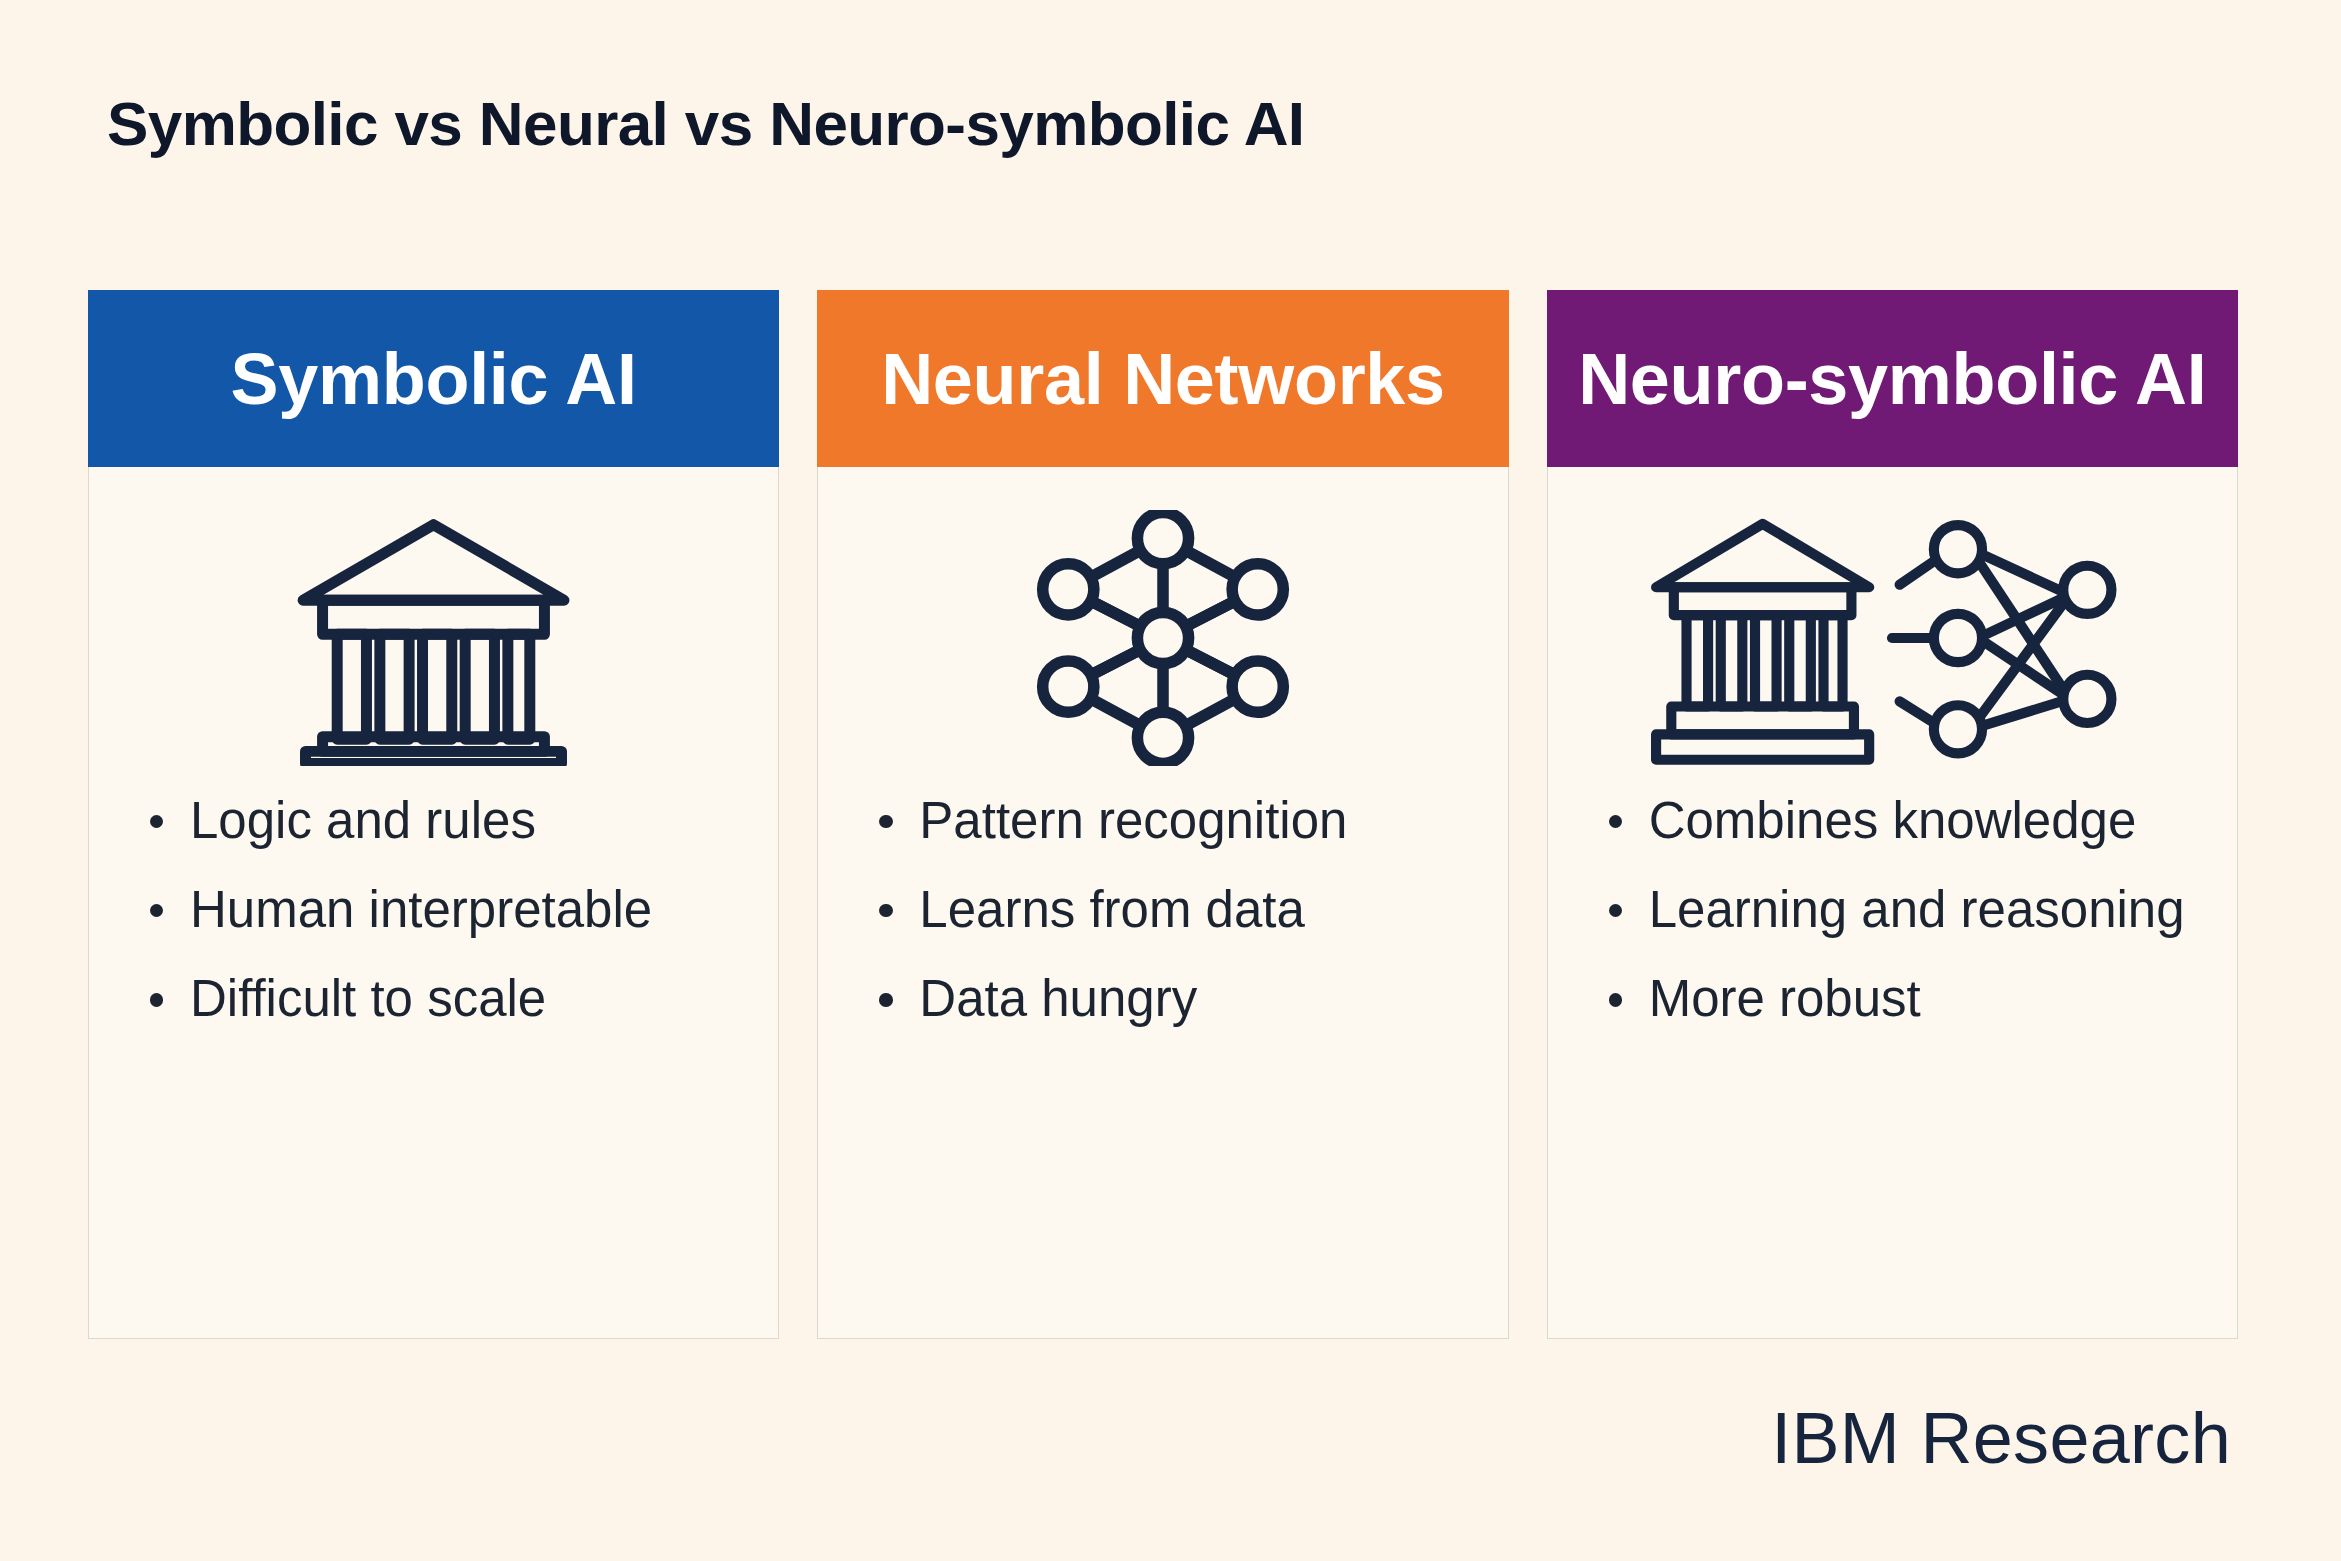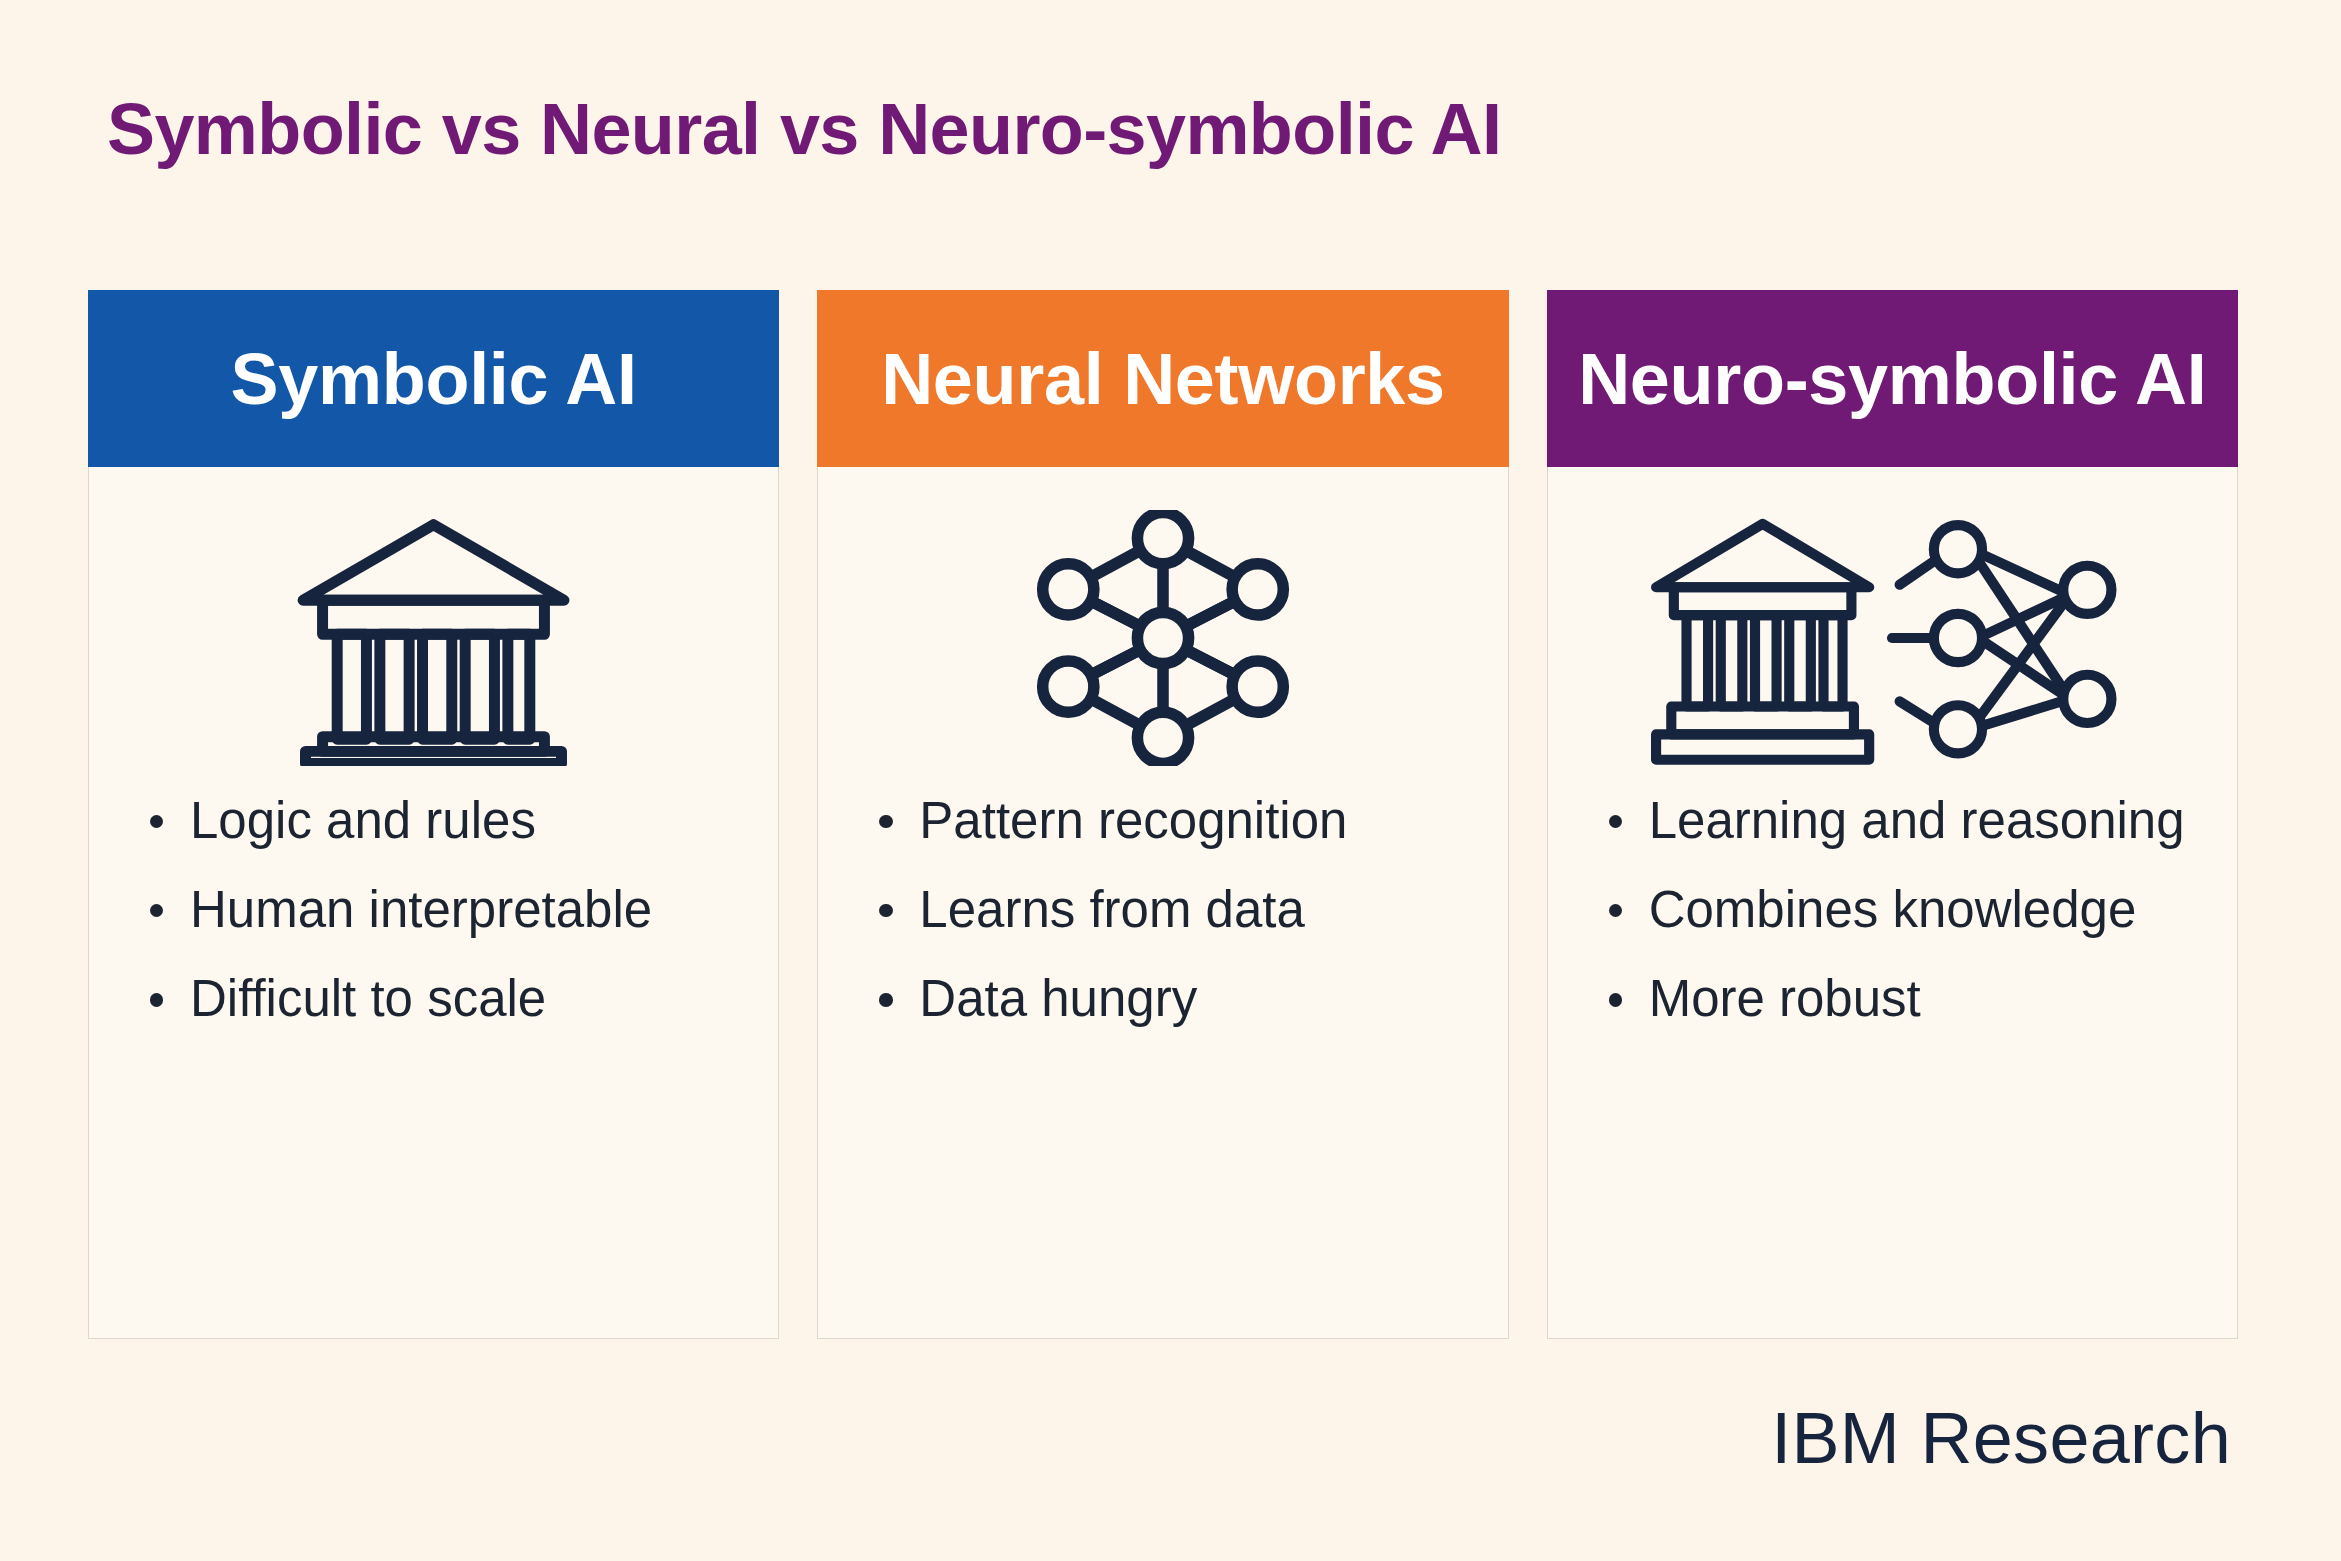--- a/index.html
+++ b/index.html
@@ -19,24 +19,24 @@
     height: 1561px;
     background: #fdf5ea;
     box-sizing: border-box;
   }
 
   
   .title {
     position: absolute;
     left: 107px;
     top: 90px;
-    font-size: 72px;
+    font-size: 62px;
     font-weight: bold;
     letter-spacing: -0.6px;
-    color: #701a75;
+    color: #0f172a;
     line-height: 1.1;
     white-space: nowrap;
   }
 
   
   .cards {
     position: absolute;
     left: 88px;
     top: 290px;
     width: 2150px;
@@ -262,25 +262,25 @@
               <circle cx="242" cy="172" r="19" fill="#fdf8f0"></circle>
               <circle cx="344" cy="62" r="19" fill="#fdf8f0"></circle>
               <circle cx="344" cy="148" r="19" fill="#fdf8f0"></circle>
             </g>
           </svg>
         </div>
 
         <ul class="bullets">
           <li>
             <span class="dot"></span>
+            <span>Combines knowledge</span>
+          </li>
+          <li>
+            <span class="dot"></span>
             <span>Learning and reasoning</span>
-          </li>
-          <li>
-            <span class="dot"></span>
-            <span>Combines knowledge</span>
           </li>
           <li>
             <span class="dot"></span>
             <span>More robust</span>
           </li>
         </ul>
 
       </div>
     </div>
 

